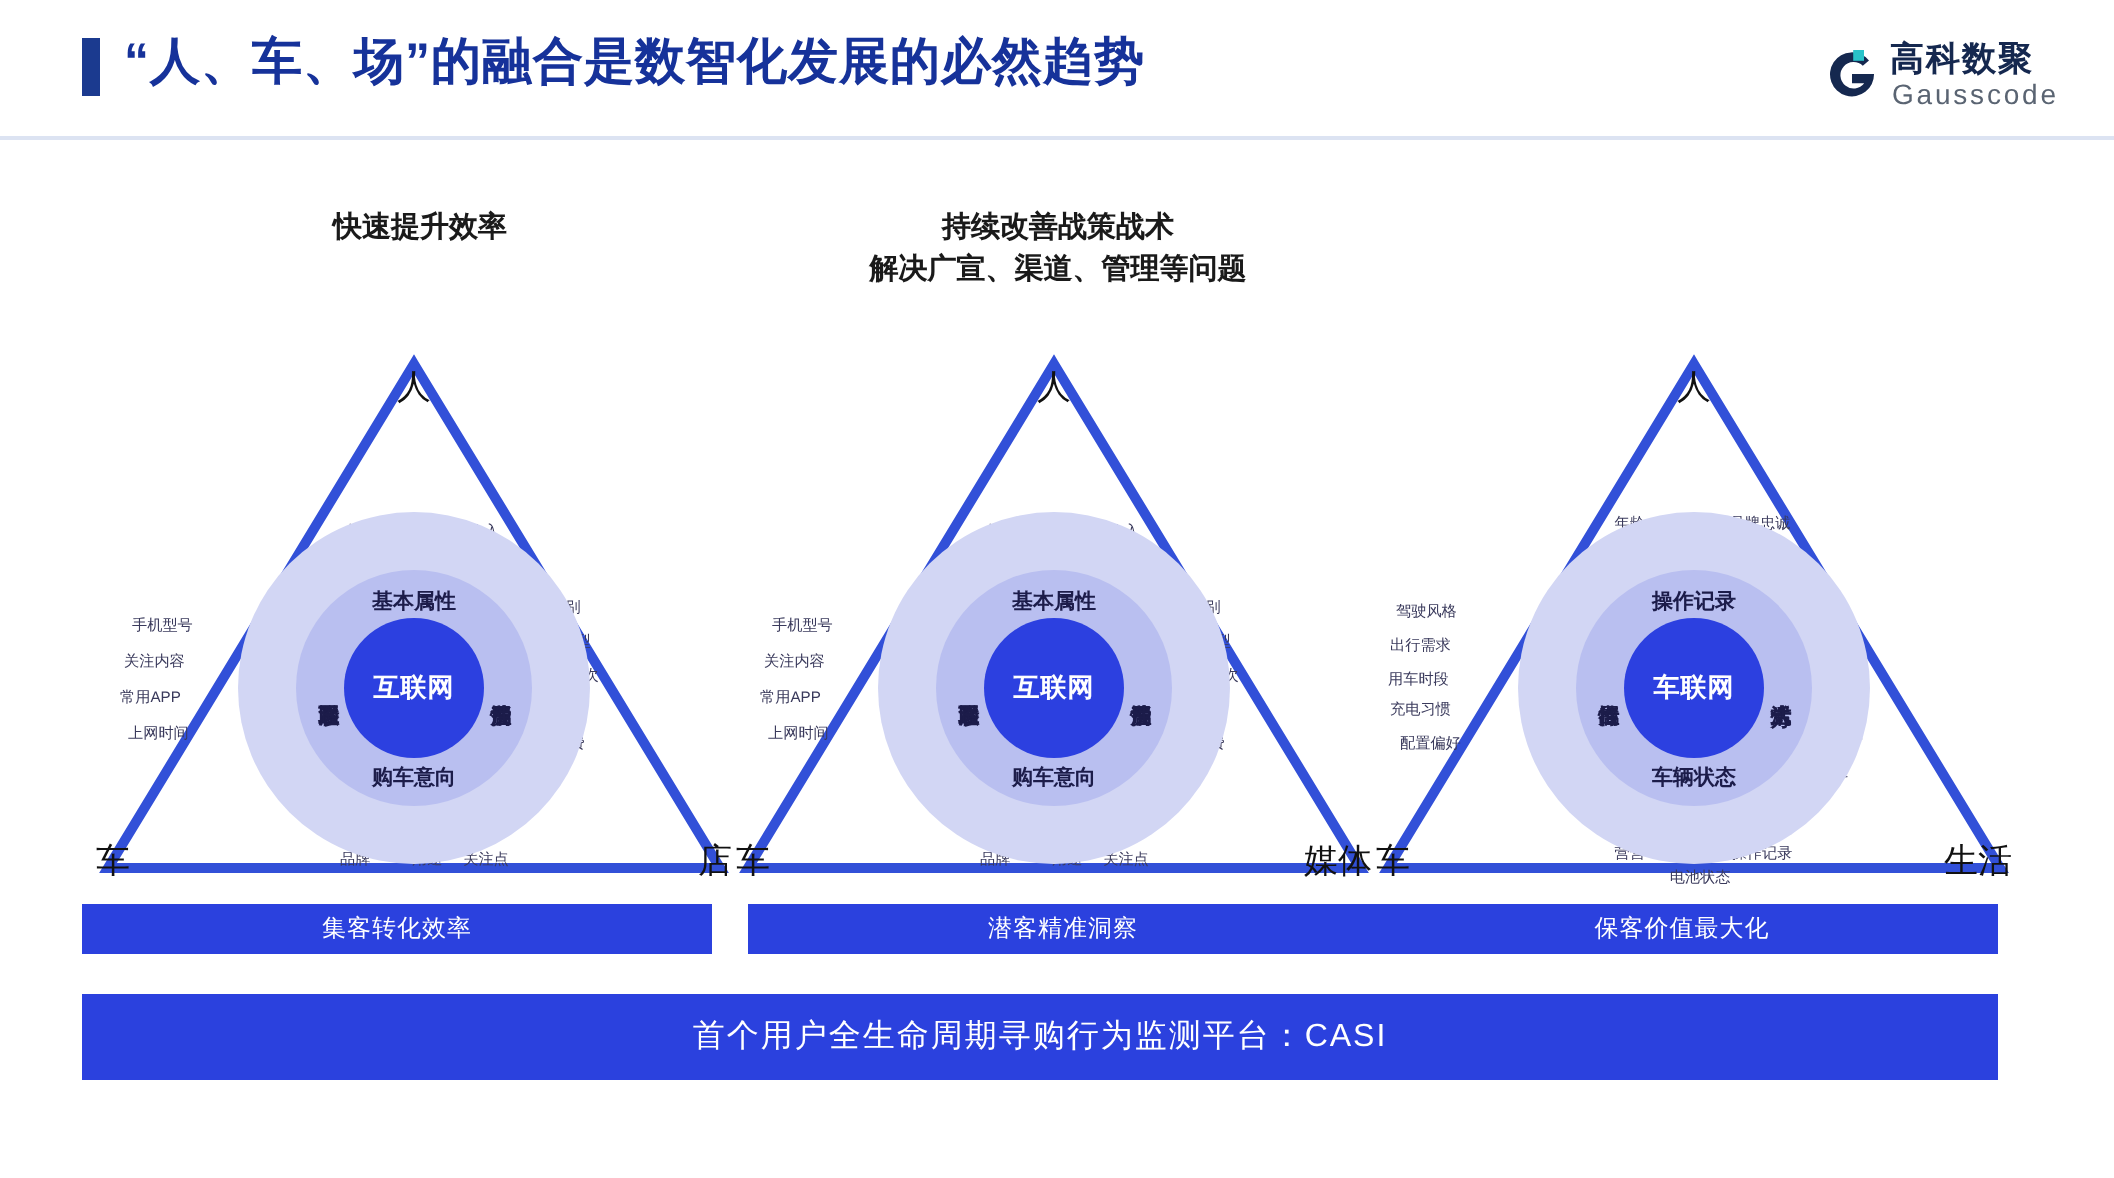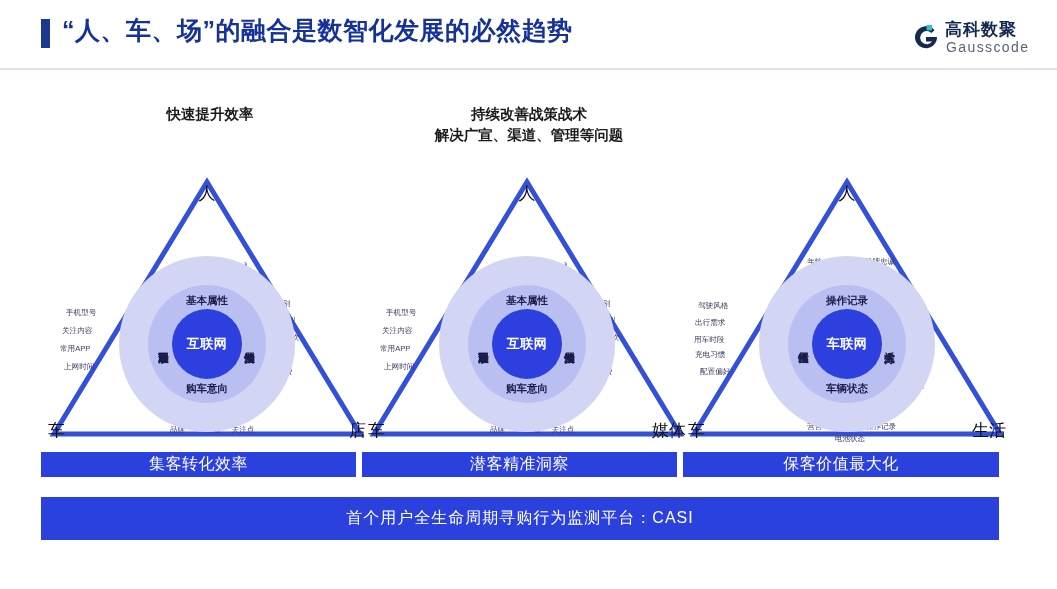--- a/index.html
+++ b/index.html
@@ -142,21 +142,21 @@
   .sat-stack { position: absolute; font-size: 7.6px; color: #3a3a5c; }
   .sat-stack div { white-space: nowrap; margin-bottom: 8px; }
 
   
   .bar {
     position: absolute;
     height: 25px;
     background: #2b41de;
     color: #fff;
     display: flex; align-items: center; justify-content: center;
-    font-size: 16px;
+    font-size: 12px;
     letter-spacing: .5px;
   }
   #bottom-bar {
     position: absolute; left: 41px; top: 497px;
     width: 958px; height: 43px;
     background: #2b41de;
     color: #fff;
     display: flex; align-items: center; justify-content: center;
     font-size: 16px;
     letter-spacing: 1px;
@@ -340,18 +340,18 @@
         <span>车联网</span>
       </div>
     </div>
 
     <span class="vx vx-top">人</span>
     <span class="vx vx-left">车</span>
     <span class="vx vx-right">生活</span>
   </div>
 
   <div class="bar" style="left:41px; top:452px; width:315px;">集客转化效率</div>
-  <div class="bar" style="left:362px; top:452px; width:315px;">潜客精准洞察</div>
+  <div class="bar" style="left:374px; top:452px; width:315px;">潜客精准洞察</div>
   <div class="bar" style="left:683px; top:452px; width:316px;">保客价值最大化</div>
 
   <div id="bottom-bar">首个用户全生命周期寻购行为监测平台：CASI</div>
 
 </div>
 
 </body></html>

